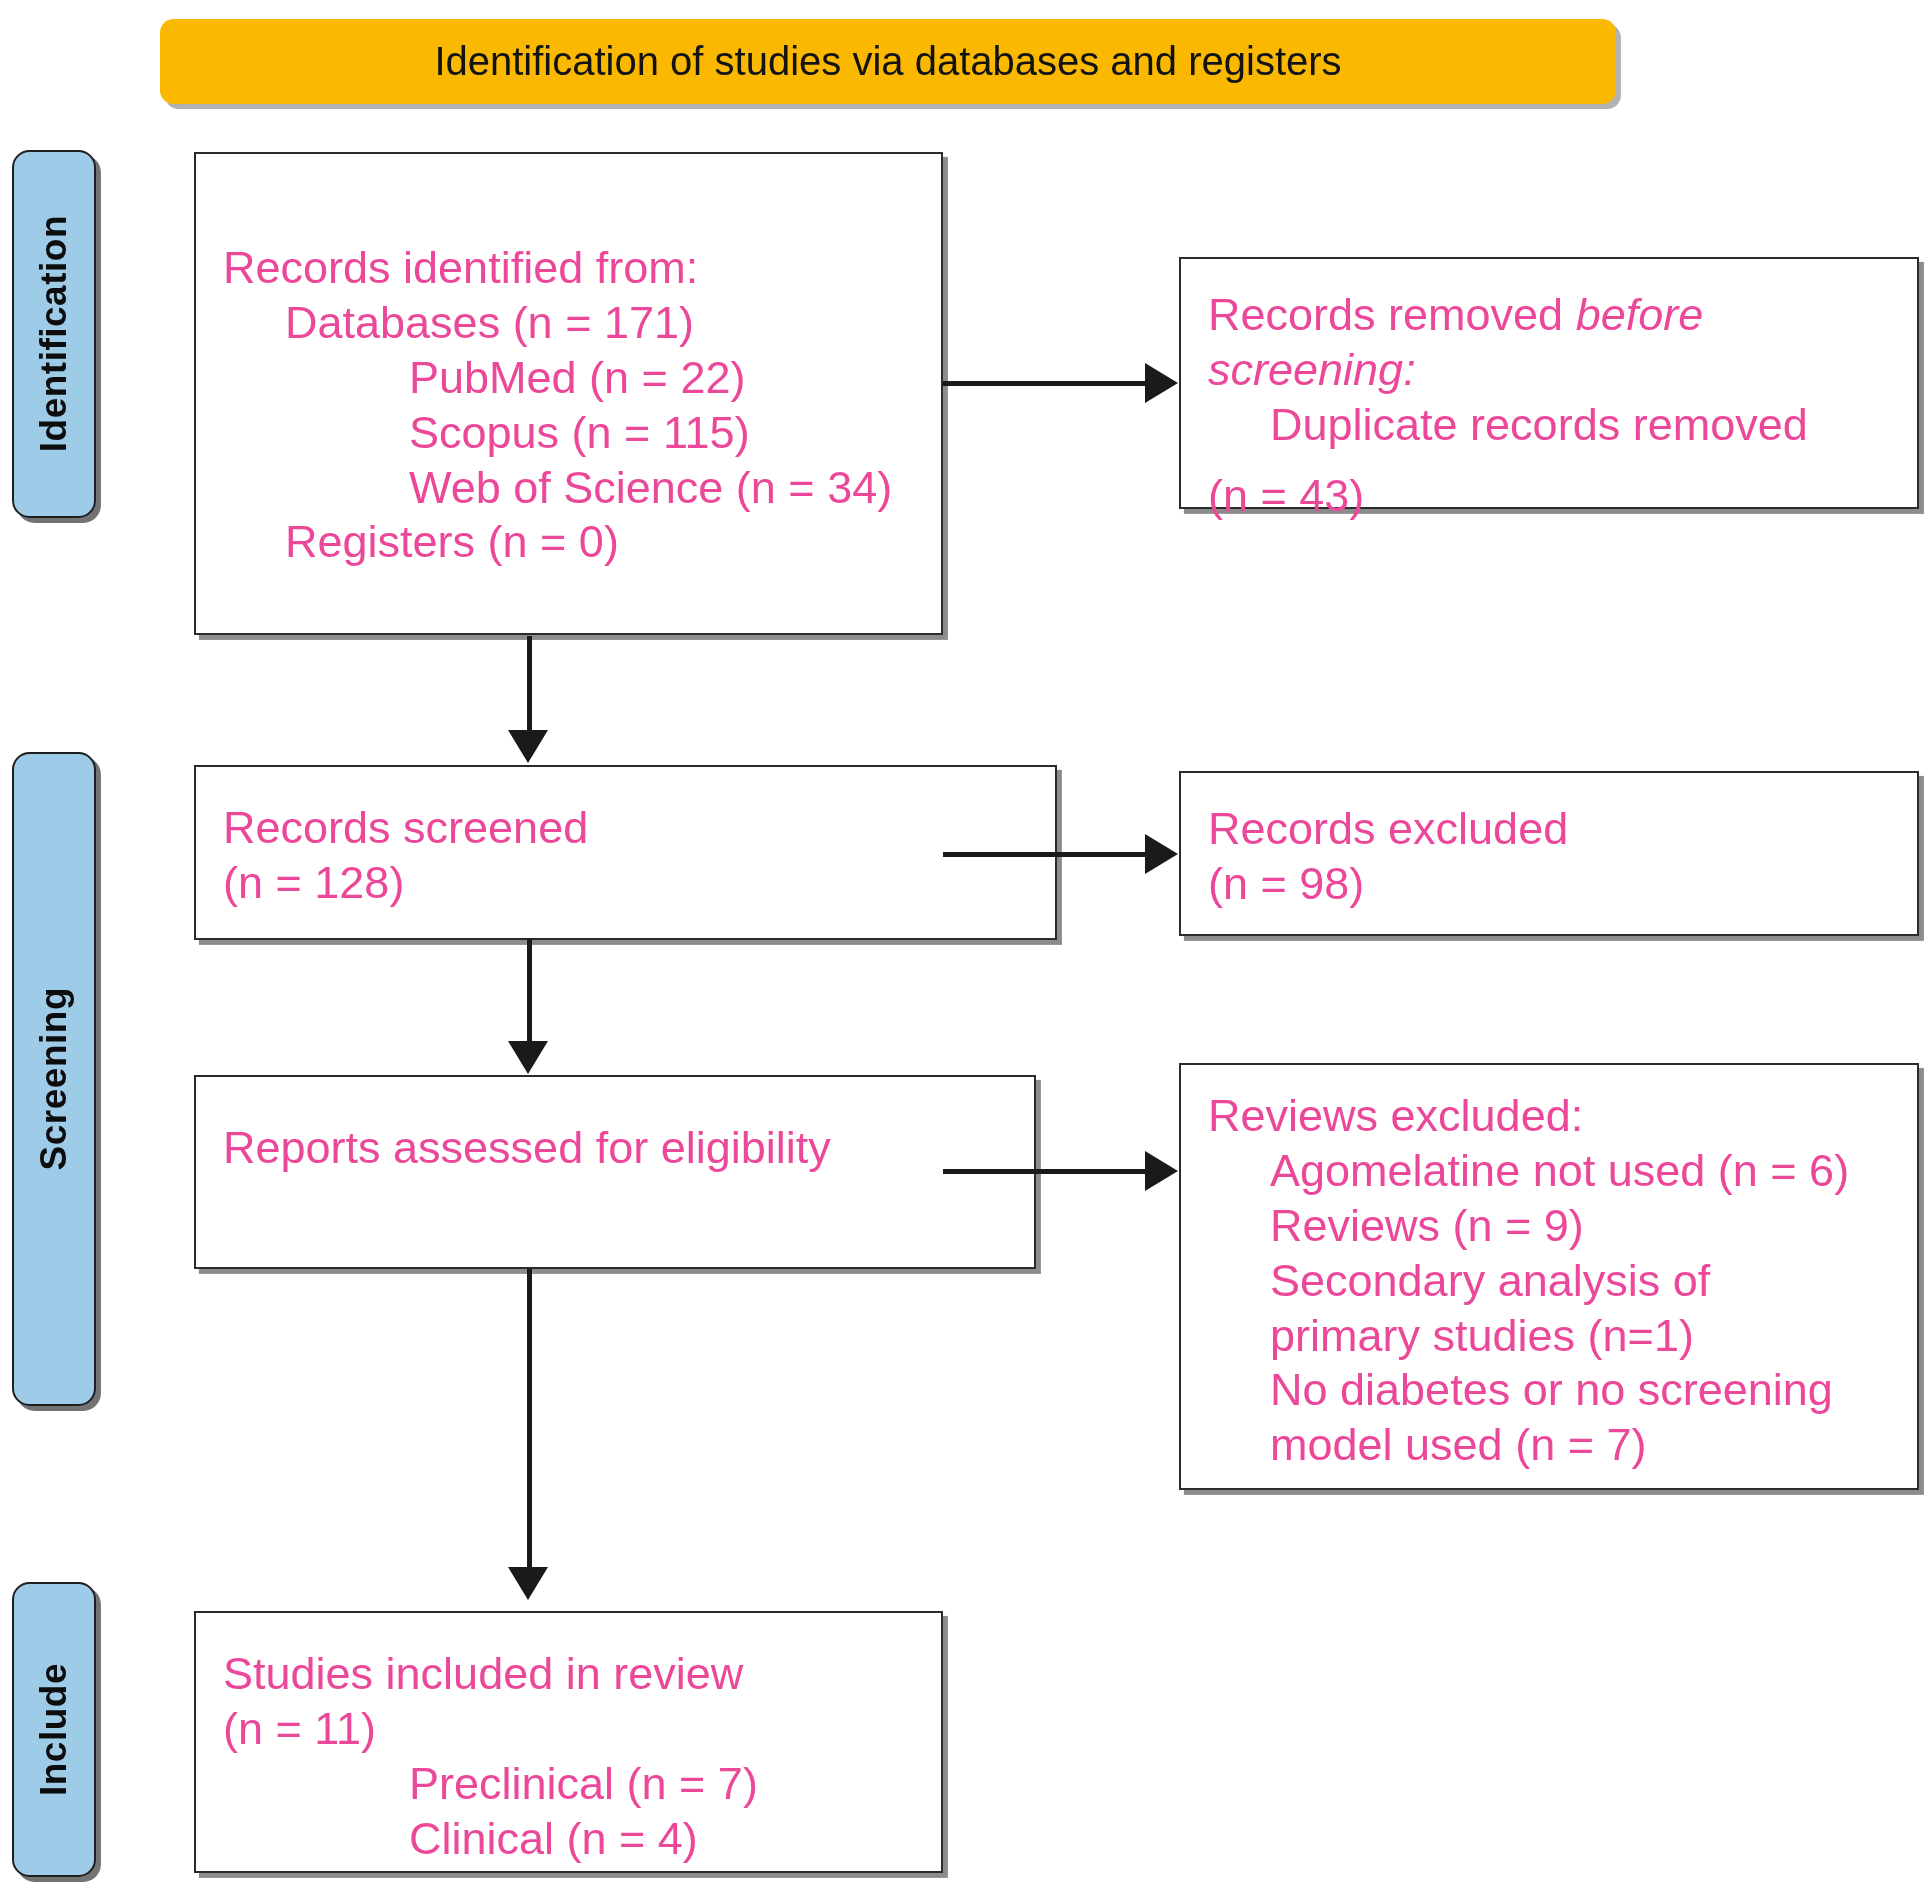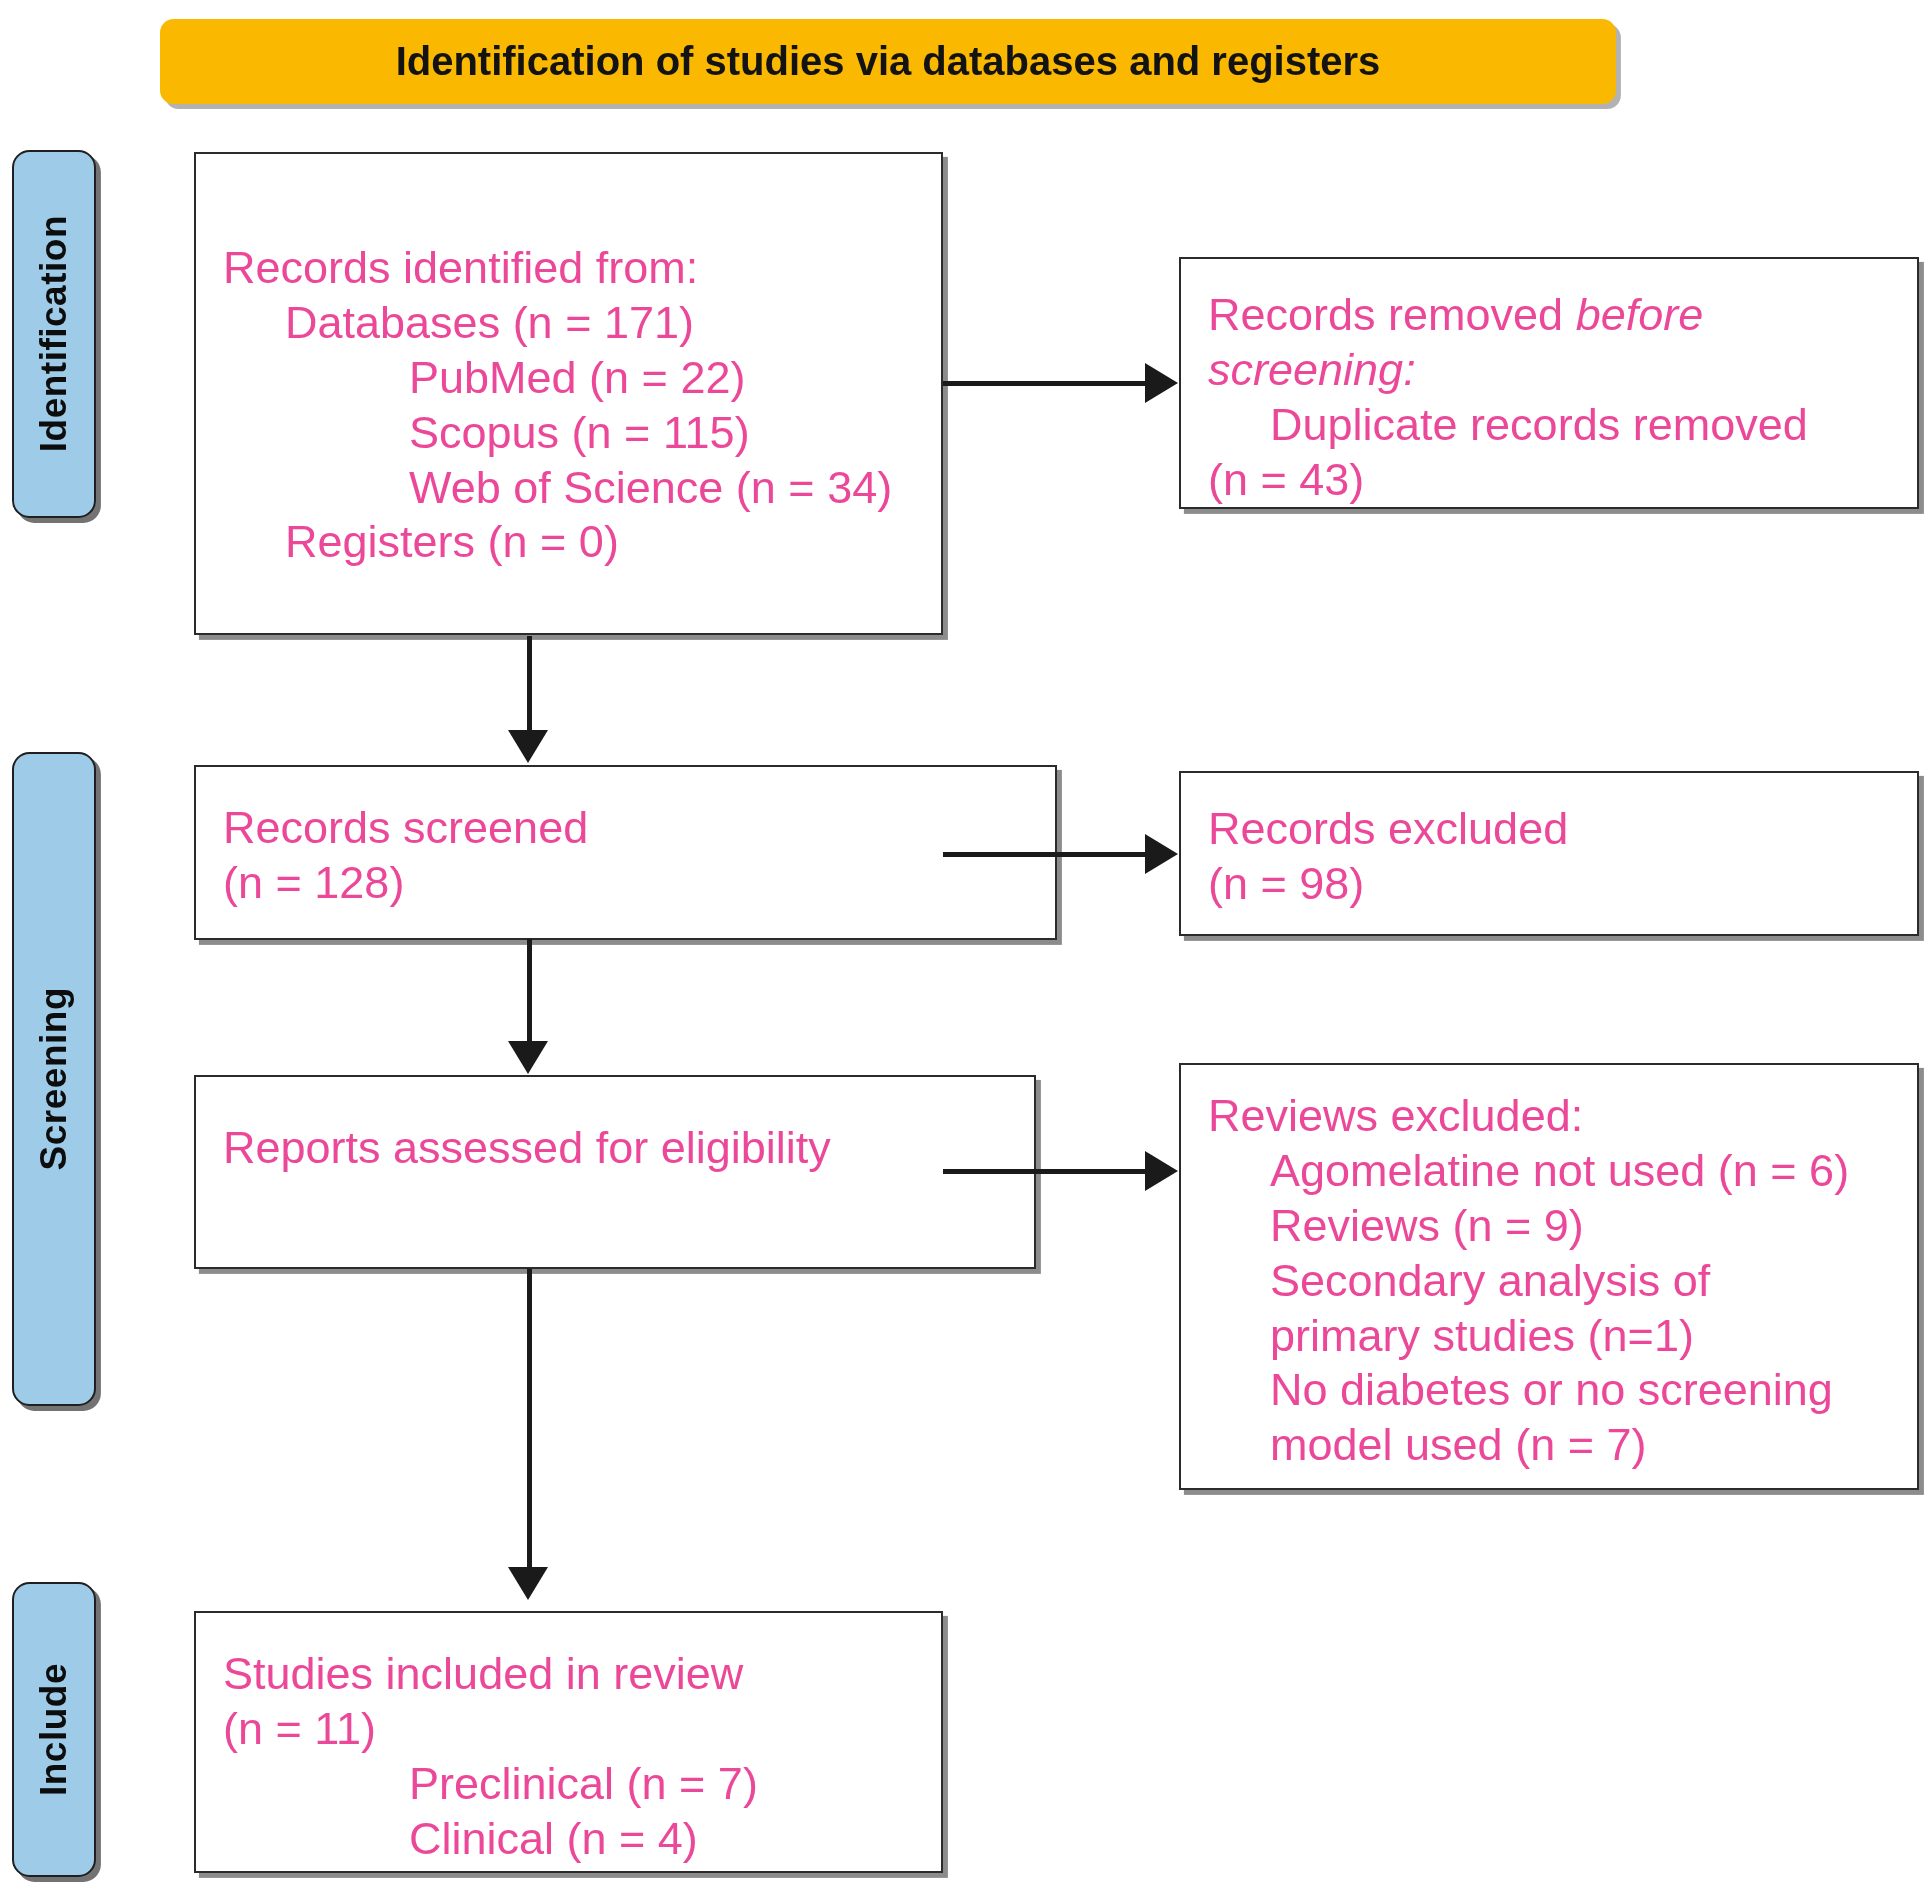--- a/index.html
+++ b/index.html
@@ -43,21 +43,21 @@
   .banner {
     position: absolute;
     background: #fab900;
     border-radius: 13.6px;
     box-shadow: 4.9px 4.9px 0 rgba(0,0,0,0.30);
     display: flex;
     align-items: center;
     justify-content: center;
   }
   .banner .banner-text {
-    font-weight: bold;
+    font-weight: normal;
     font-size: 40px;
     color: #131313;
     text-align: center;
   }
 
   
   .node {
     position: absolute;
     background: #ffffff;
     border: 2.9px solid #2b2b2b;
@@ -122,21 +122,21 @@
 
   <div class="phase-bar" style="left:11.6px; top:1582px; width:80px; height:291px;">
     <span class="phase-label">Include</span>
   </div>
 
   <div class="node" style="left:194px; top:152px; width:749px; height:483px;">
     <div class="node-text" style="top:87px;"><span>Records identified from:</span><span class="ind1">Databases (n = 171)</span><span class="ind2">PubMed (n = 22)</span><span class="ind2">Scopus (n = 115)</span><span class="ind2">Web of Science (n = 34)</span><span class="ind1">Registers (n = 0)</span></div>
   </div>
 
   <div class="node" style="left:1179px; top:257px; width:740px; height:252px;">
-    <div class="node-text" style="top:29px; white-space:normal;"><span>Records removed </span><span class="ital">before screening</span><span class="ital">:</span><span class="ind1" style="white-space:pre;">Duplicate records removed</span><span style="display:block; white-space:pre;">(n = 43)</span></div>
+    <div class="node-text" style="top:29px; white-space:normal;"><span>Records removed </span><span class="ital">before screening</span><span class="ital">:</span><span class="ind1" style="white-space:pre;">Duplicate records removed</span><span style="display:block; white-space:pre;margin-top:16px;">(n = 43)</span></div>
   </div>
 
   <div class="node" style="left:194px; top:765px; width:863px; height:175px;">
     <div class="node-text" style="top:34px;"><span>Records screened</span><span style="display:block;">(n = 128)</span></div>
   </div>
 
   <div class="node" style="left:1179px; top:771px; width:740px; height:165px;">
     <div class="node-text" style="top:29px;"><span>Records excluded</span><span style="display:block;">(n = 98)</span></div>
   </div>
 

